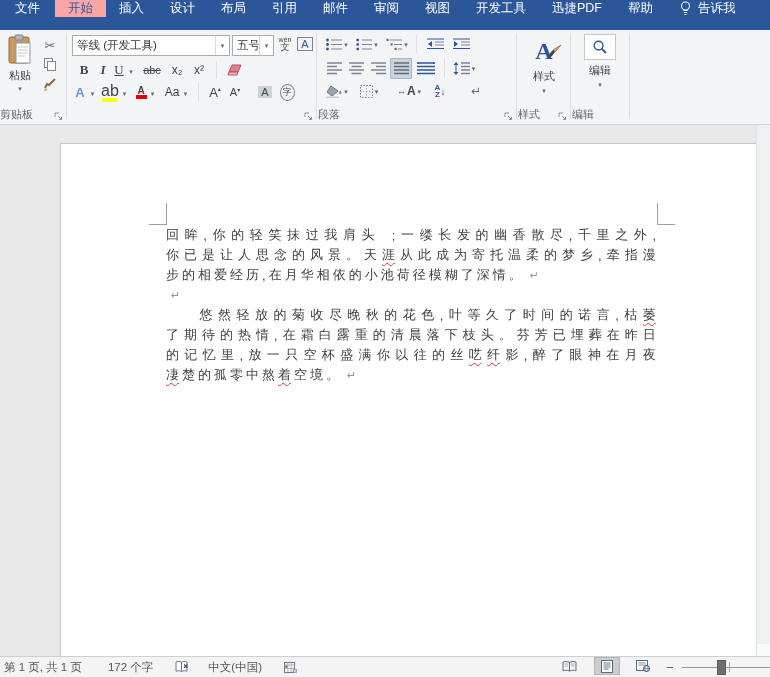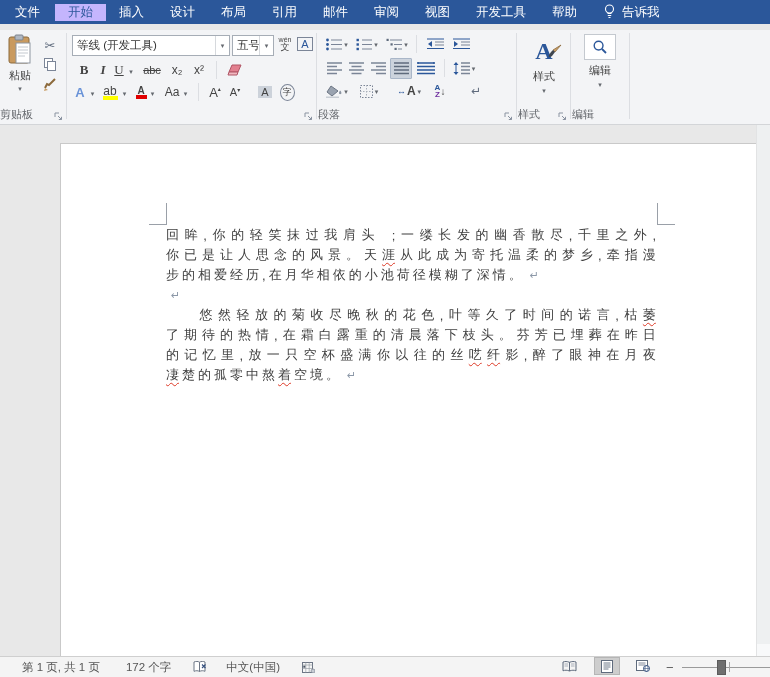--- a/index.html
+++ b/index.html
@@ -1,22 +1,22 @@
 <!DOCTYPE html>
 <html><head>
 <meta charset="utf-8">
 <style>
   html,body{margin:0;padding:0}
   body{width:770px;height:677px;position:relative;overflow:hidden;background:#e8e8e8;
        font-family:"Liberation Sans","DejaVu Sans",sans-serif;-webkit-font-smoothing:antialiased}
   
-  .tabbar{position:absolute;top:0;left:0;right:0;height:24px;background:#2b579a;display:flex;align-items:center;color:#fff;font-size:12.5px}
+  .tabbar{position:absolute;top:0;left:0;right:0;height:30px;background:#2b579a;display:flex;align-items:flex-start;color:#fff;font-size:12.5px}
   .tab{display:flex;align-items:center;padding:0 13px;cursor:pointer;white-space:nowrap}
   .tab.file{padding:0 15px}
-  .tab.active{background:#c4b5fd;color:#2b579a}
+  .tab.active{background:#fca5a5;color:#2b579a}
   .tellme{display:flex;align-items:center;gap:7px;padding:0 10px;margin-left:4px}
   
   .ribbon{position:absolute;top:30px;left:0;right:0;height:94px;background:#f3f4f6;border-bottom:1px solid #d3d5d8;font-size:11px;color:#444}
   .grp{position:absolute;top:0;height:94px}
   .gdiv{position:absolute;top:3px;height:86px;width:1px;background:#dcdee2}
   .glabel{position:absolute;bottom:2px;left:0;right:0;text-align:left;font-size:11px;color:#63666b}
   .dlg{position:absolute;bottom:3px;right:3px;cursor:pointer}
   .rbtn{position:absolute;display:flex;align-items:center;justify-content:center;cursor:pointer;color:#444}
   .caret{font-size:7px;color:#65696f;line-height:1}
   .combo{position:absolute;height:19px;background:#fff;border:1px solid #a6adb6;display:flex;align-items:center;font-size:11.5px;color:#333;cursor:pointer}
@@ -62,20 +62,21 @@
   <div class="tab file">文件</div>
   <div class="tab active">开始</div>
   <div class="tab">插入</div>
   <div class="tab">设计</div>
   <div class="tab">布局</div>
   <div class="tab">引用</div>
   <div class="tab">邮件</div>
   <div class="tab">审阅</div>
   <div class="tab">视图</div>
   <div class="tab">开发工具</div>
+  <div class="tab">迅捷PDF</div>
   <div class="tab">帮助</div>
   <div class="tellme">
     <span>
       <svg width="11" height="16" viewBox="0 0 11 16">
           <g fill="none" stroke="#fff" stroke-width="1.1">
             <circle cx="5.5" cy="5" r="4"></circle>
             <path d="M3.5 9.5h4M3.8 11.5h3.4M4.5 13.5h2"></path>
           </g>
         </svg>
     </span>
@@ -182,21 +183,21 @@
     </div>
 
     <div class="rbtn" style="left:4px;top:53px;width:16px;height:18px;color:#6a93d8;font-weight:bold;font-size:13px">
         <span>A</span>
       </div>
     <div class="rbtn" style="left:20px;top:56px;width:9px;height:14px">
         <span class="caret">▾</span>
       </div>
     <div class="rbtn" style="left:32px;top:53px;width:20px;height:18px">
       <span class="stack">
-          <span style="font-size:12px">ab</span>
+          <span style="font-size:16px">ab</span>
           <span class="ybar"></span>
         </span>
     </div>
     <div class="rbtn" style="left:52px;top:56px;width:9px;height:14px">
         <span class="caret">▾</span>
       </div>
     <div class="rbtn" style="left:66px;top:53px;width:14px;height:18px">
       <span class="stack">
           <span style="font-size:10px;font-weight:bold">A</span>
           <span class="rbar"></span>
@@ -650,21 +651,21 @@
           <span>。</span>
           <span class="pilcrow">↵</span>
         </div>
       </div>
   </div>
   <div class="vscroll"></div>
   <div class="vbtn"></div>
 </div>
 
 <div class="statusbar">
-  <span class="sb-item" style="margin-left:22px">第 1 页, 共 1 页</span>
+  <span class="sb-item" style="margin-left:4px">第 1 页, 共 1 页</span>
   <span class="sb-item" style="margin-left:26px">172 个字</span>
   <span class="sb-item" style="margin-left:22px">
     <span>
       <svg width="15" height="12" viewBox="0 0 15 12">
           <path d="M1 1 C3 0.2 5 0.2 6.5 1.2 L6.5 10.5 C5 9.5 3 9.5 1 10.3 Z" fill="#fff" stroke="#6d7685"></path>
           <path d="M12 1 C10.5 0.2 8 0.2 6.5 1.2 L6.5 10.5 C8 9.5 10.5 9.5 12 10.3 Z" fill="#fff" stroke="#6d7685"></path>
           <path d="M9 3.5 L12.5 7 M12.5 3.5 L9 7" stroke="#35507e" stroke-width="1.1"></path>
         </svg>
     </span>
   </span>

